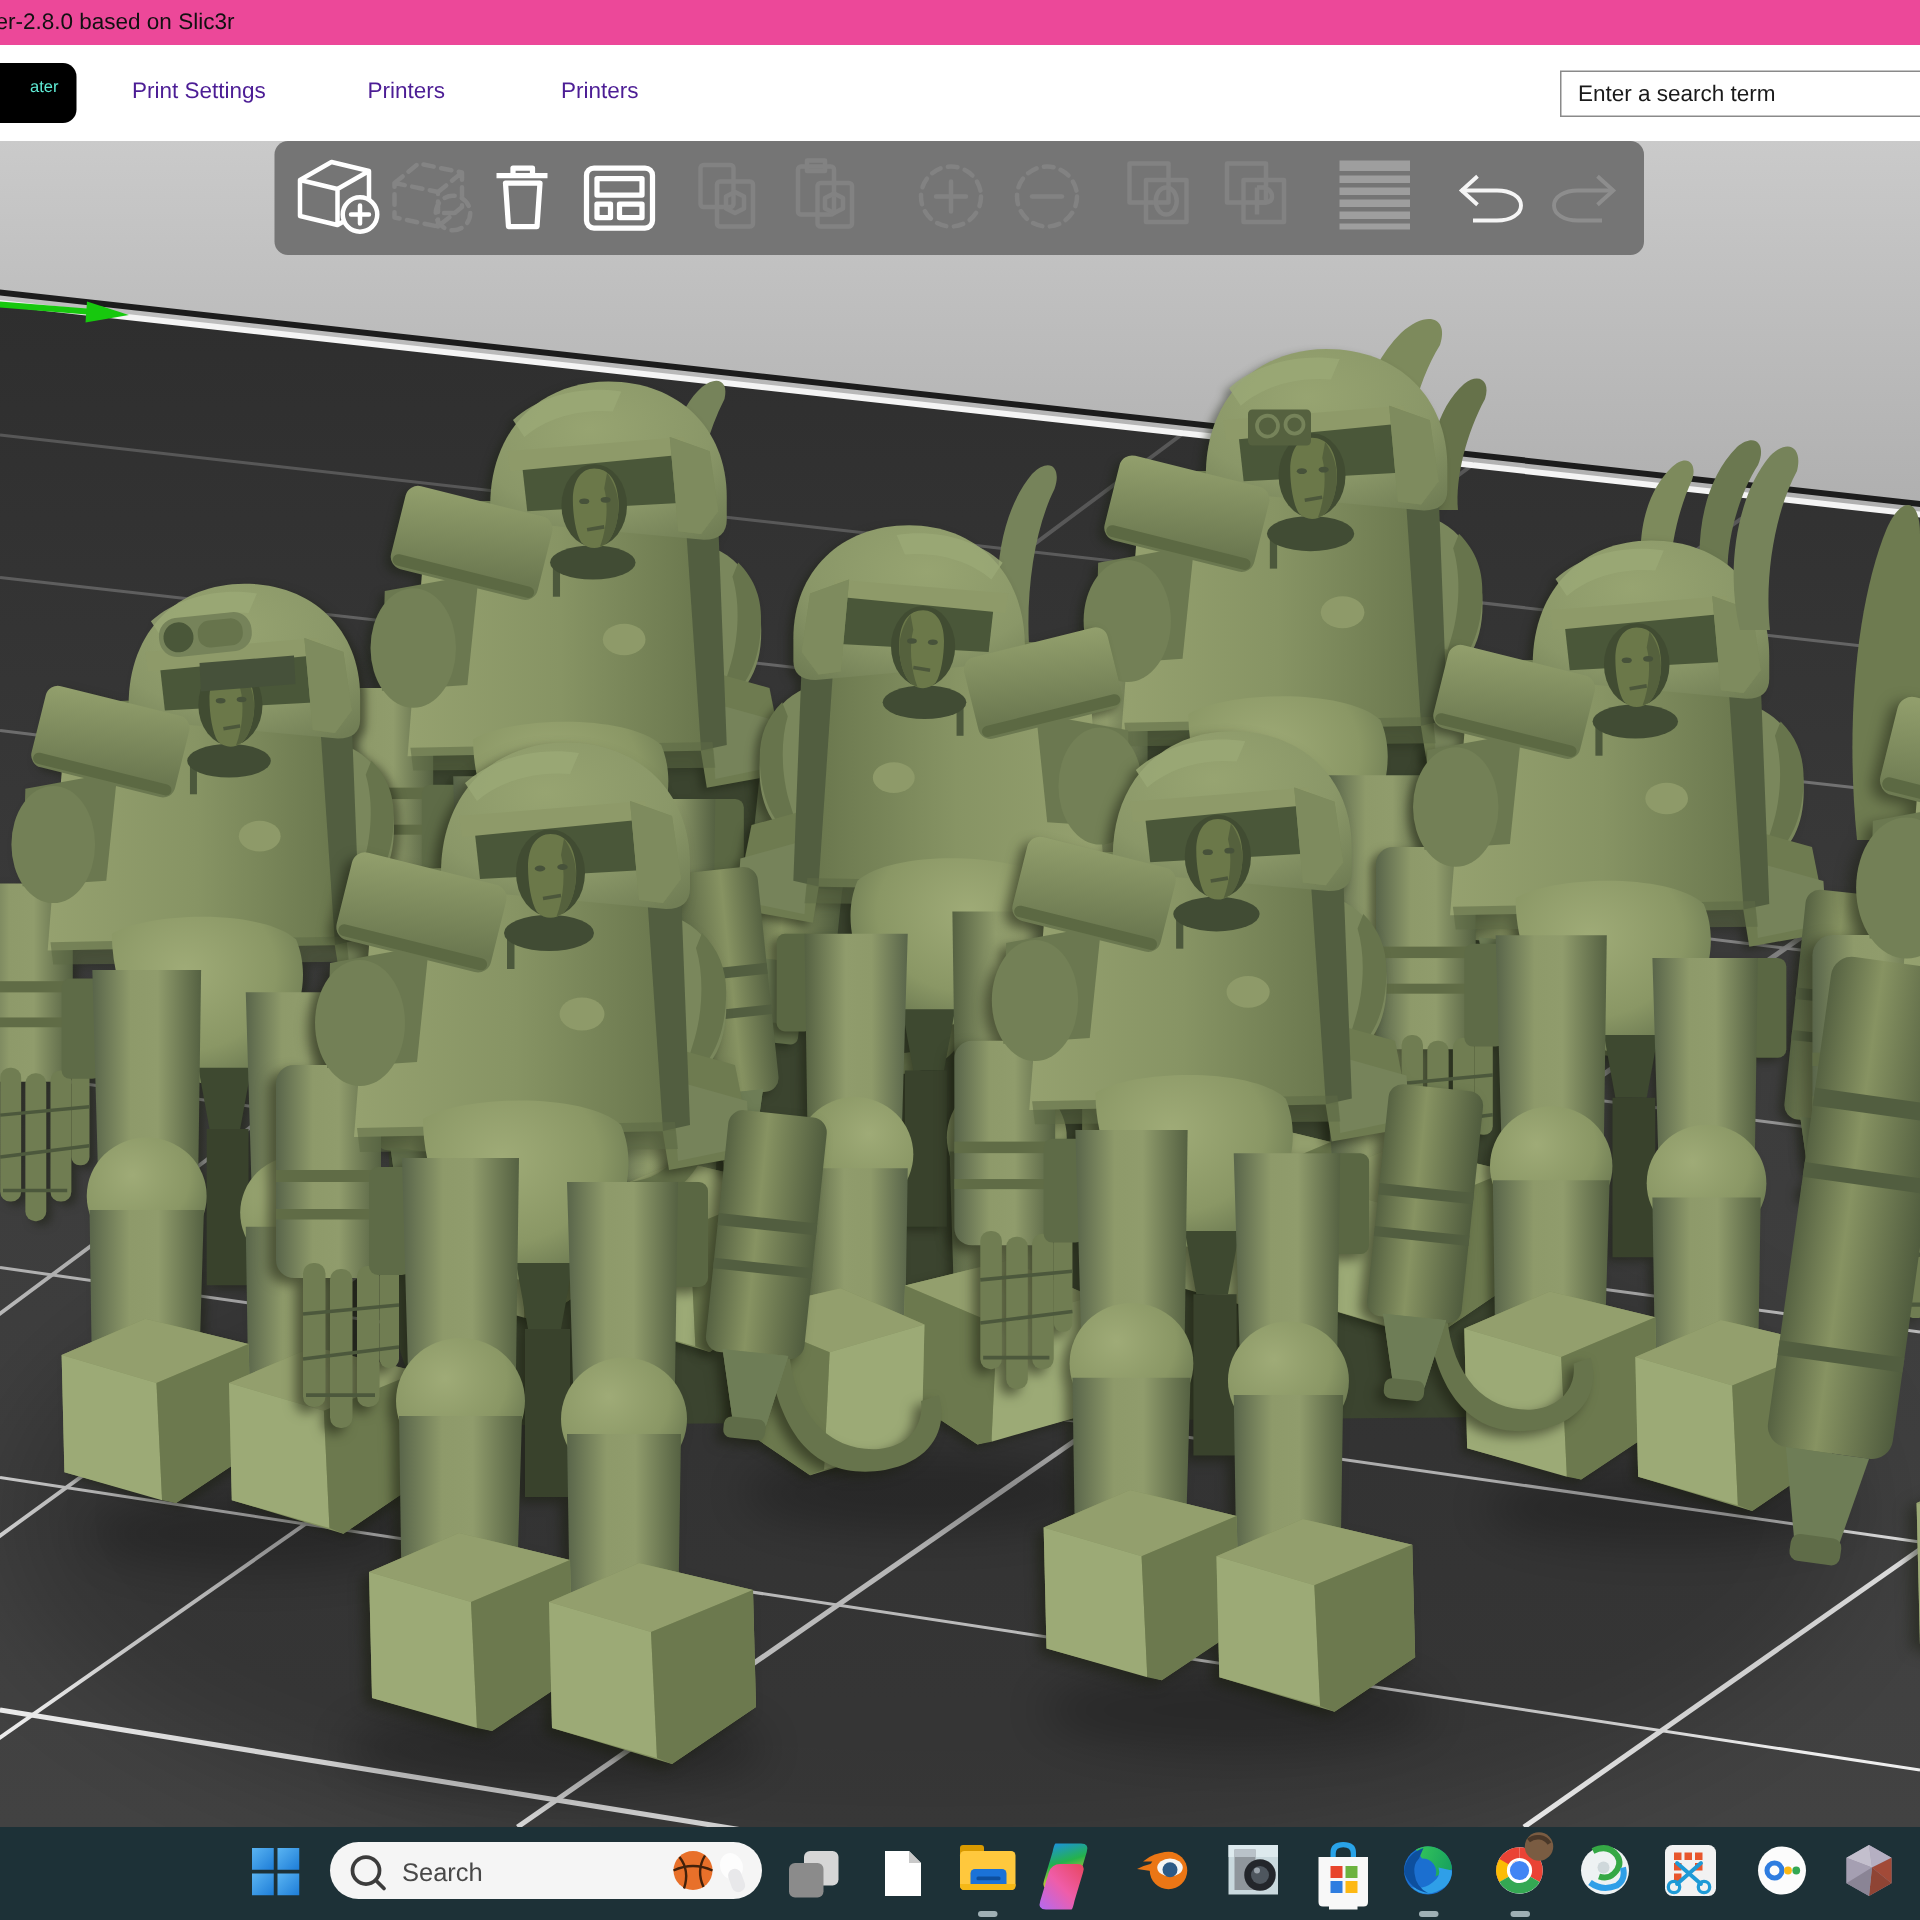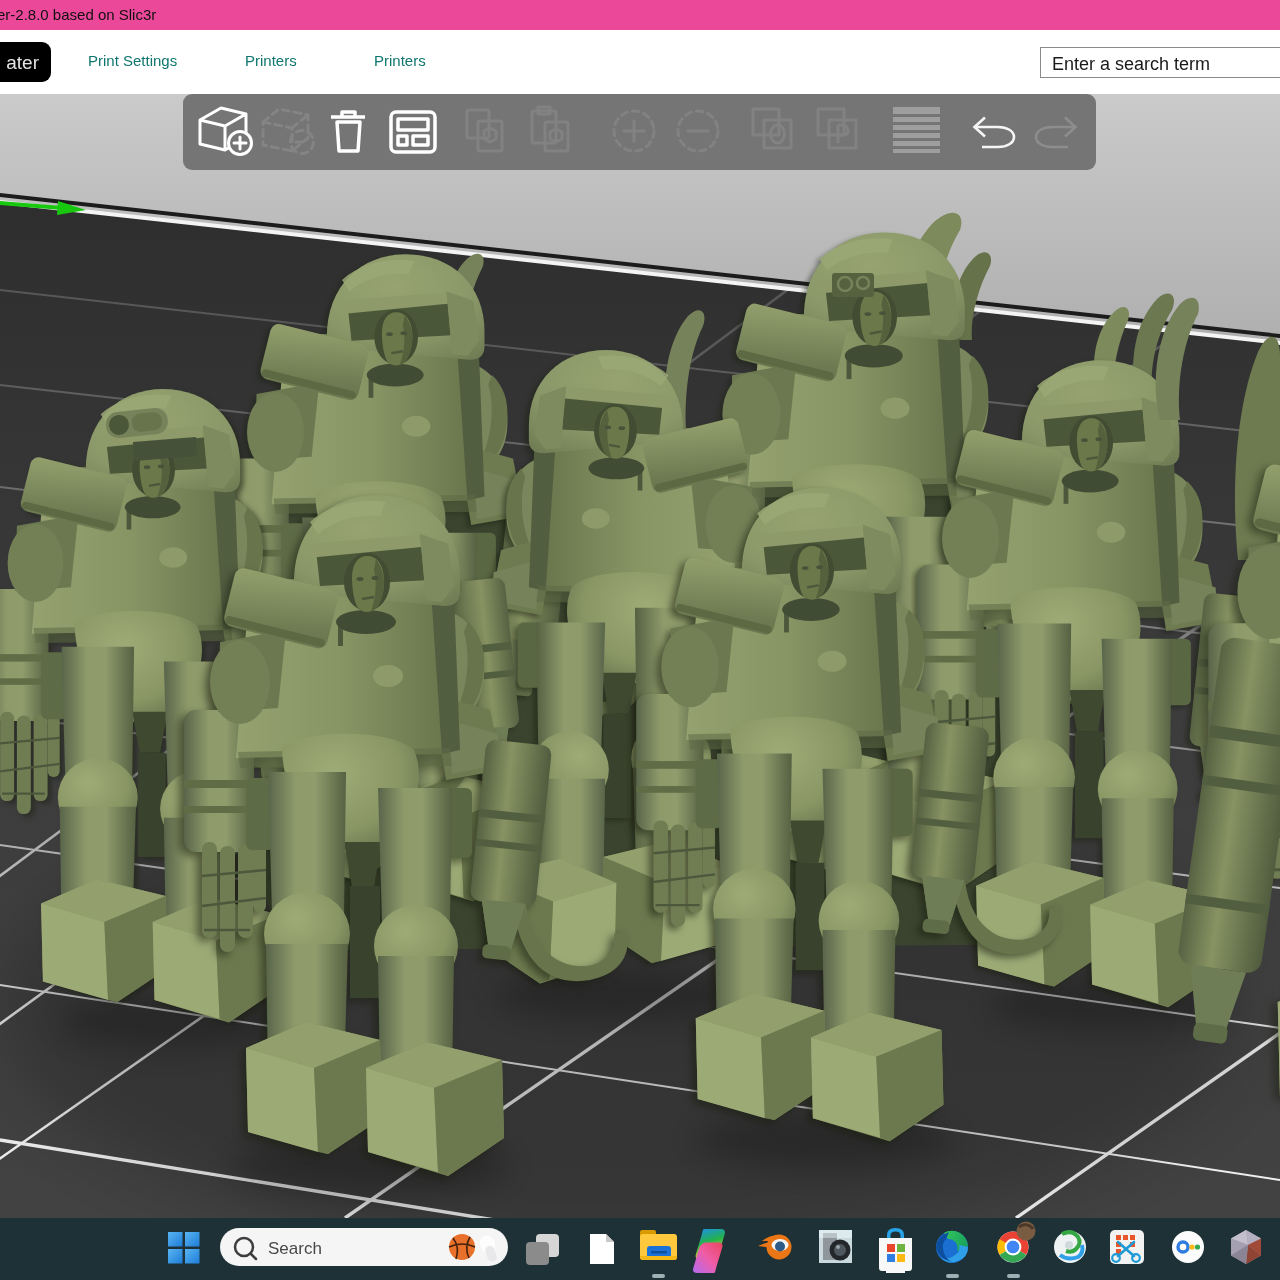--- a/index.html
+++ b/index.html
@@ -1,24 +1,24 @@
 <!DOCTYPE html>
 <html><head>
 <meta charset="utf-8">
 <style>
   * { margin:0; padding:0; box-sizing:border-box; }
   html,body { width:1280px; height:1280px; overflow:hidden; font-family:"Liberation Sans", sans-serif; }
   #titlebar { position:absolute; left:0; top:0; width:1280px; height:30px; background:#ec4899; }
   #titlebar span { position:absolute; left:-3px; top:6px; font-size:15px; color:#111; }
   #menubar { position:absolute; left:0; top:30px; width:1280px; height:64px; background:#ffffff; }
   #platertab { position:absolute; left:-30px; top:12px; width:81px; height:40px; background:#000; border-radius:9px; }
-  #platertab span { position:absolute; right:12px; top:10px; color:#e5e5e5; font-size:19px; }
-  .menuitem { position:absolute; top:22px; font-size:15px; color:#0f766e; }
+  #platertab span { position:absolute; right:12px; top:10px; color:#5eead4; font-size:11px; }
+  .menuitem { position:absolute; top:22px; font-size:15px; color:#4c1d95; }
   #searchbox { position:absolute; left:1040px; top:17px; width:250px; height:31px; background:#fff; border:1px solid #8a8a8a; }
-  #searchbox span { position:absolute; left:11px; top:6px; font-size:18px; color:#1a1a1a; }
+  #searchbox span { position:absolute; left:11px; top:6px; font-size:15px; color:#1a1a1a; }
   #viewport { position:absolute; left:0; top:94px; width:1280px; height:1124px; }
   #taskbar { position:absolute; left:0; top:1218px; width:1280px; height:62px; background:#1d3137; }
 </style>
 </head>
 <body>
 <div id="viewport">
 <svg width="1280" height="1124" viewBox="0 94 1280 1124" xmlns="http://www.w3.org/2000/svg">
   <defs>
     <linearGradient id="bgg" x1="0" y1="94" x2="0" y2="360" gradientUnits="userSpaceOnUse">
       <stop offset="0" stop-color="#cacaca"></stop>

